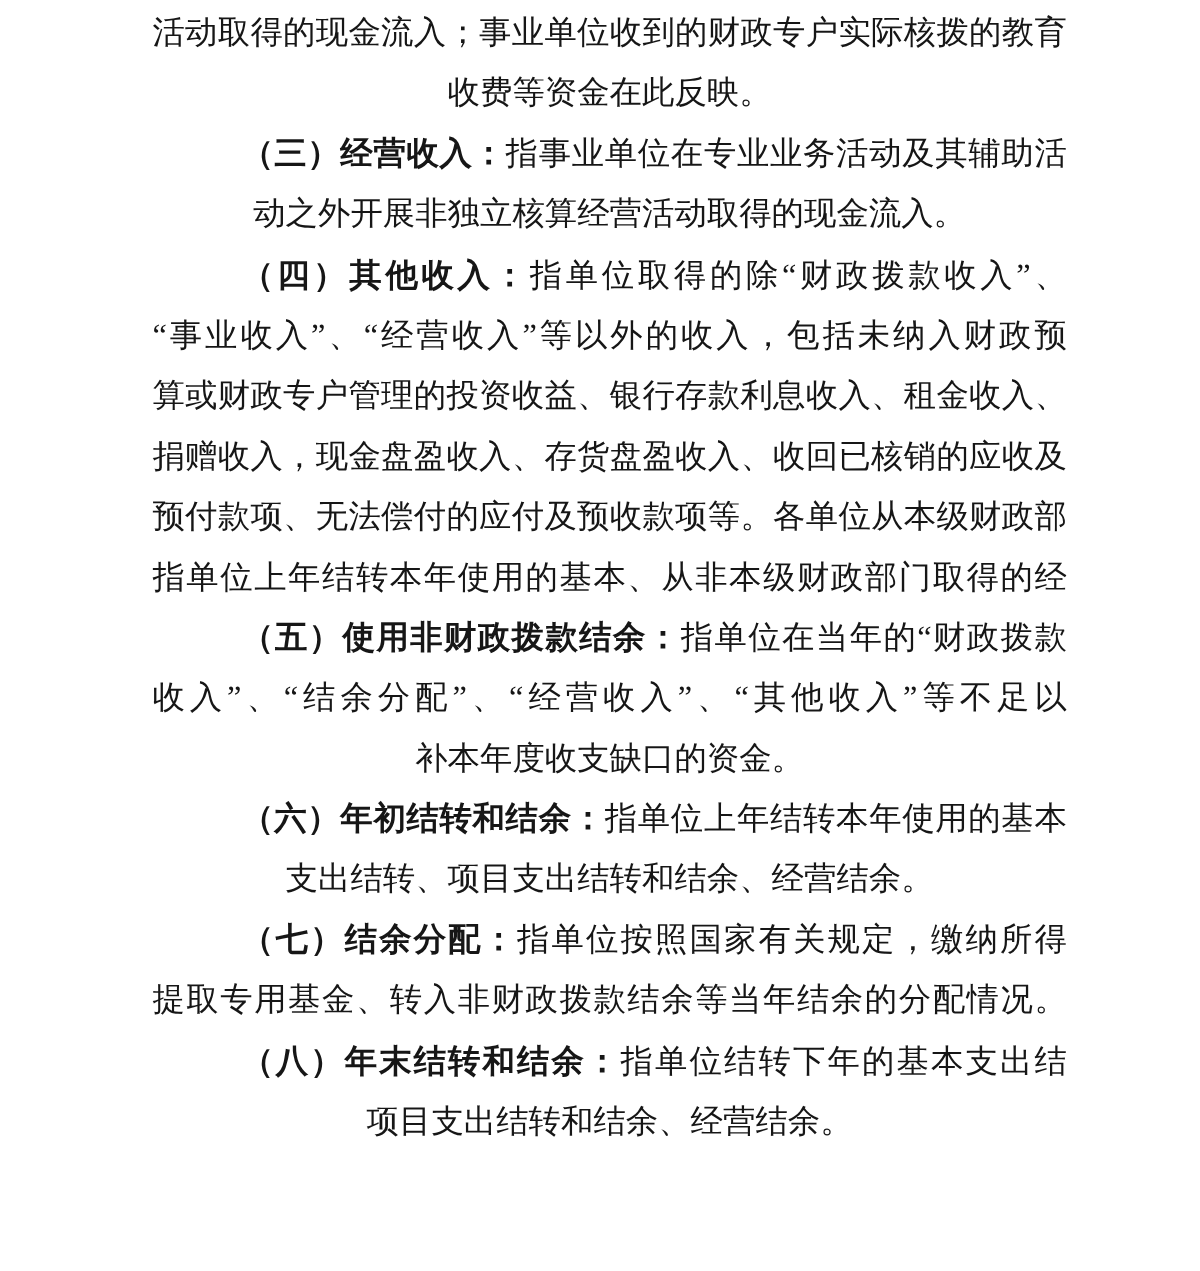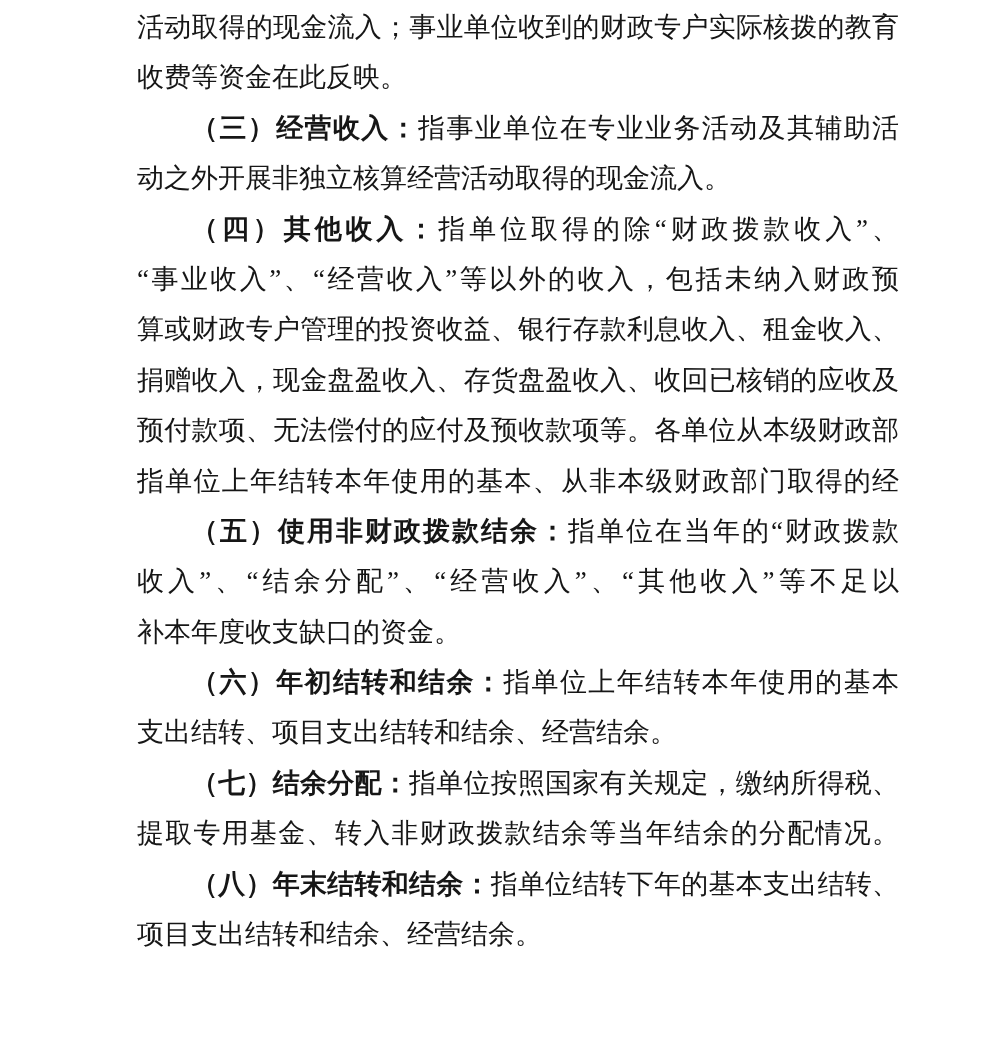--- a/index.html
+++ b/index.html
@@ -10,44 +10,45 @@
   .page {
     position: relative;
     width: 1000px;
     height: 1059px;
     background: #ffffff;
     overflow: hidden;
     font-family: "Liberation Serif", serif;
   }
   .content {
     position: absolute;
-    left: 137px;
+    left: 127px;
     top: 2px;
     width: 762px;
   }
   .line {
     height: 50.4px;
     line-height: 50.4px;
     font-size: 27px;
     color: #161616;
     overflow: hidden;
     letter-spacing: 0;
-    text-align: left;
+    text-align: center;
   }
   .line.fill {
     text-align: justify;
     text-align-last: justify;
     text-justify: inter-character;
   }
   .line.indent {
     padding-left: 54px;
     width: 708px;
   }
   .head {
     font-weight: bold;
+    margin-left: 20px;
   }
 </style>
 </head>
 <body>
 
 <div class="page">
   <div class="content" id="doc-lines">
       <div class="line fill"><span>活动取得的现金流入；事业单位收到的财政专户实际核拨的教育</span></div>
       <div class="line"><span>收费等资金在此反映。</span></div>
       <div class="line indent fill"><span class="head">（三）经营收入：</span><span>指事业单位在专业业务活动及其辅助活</span></div>

